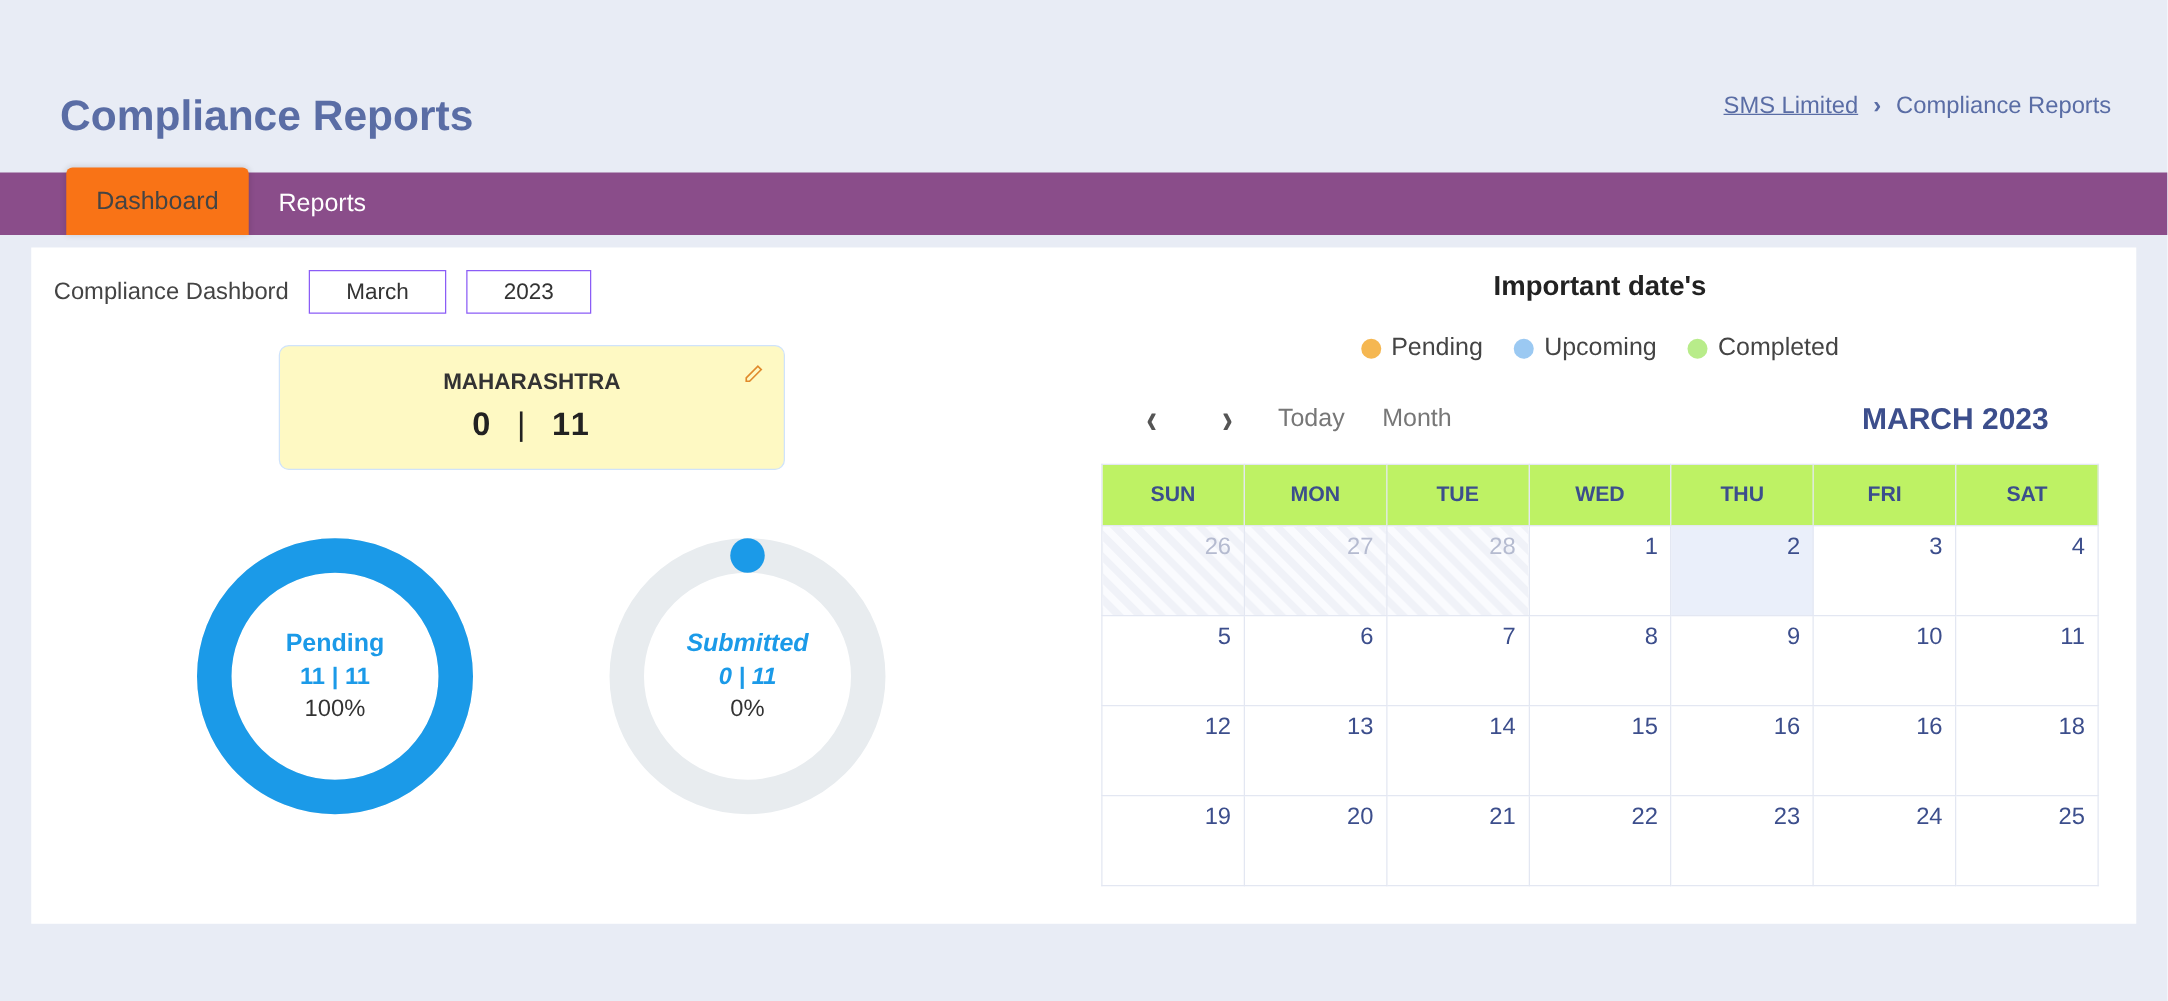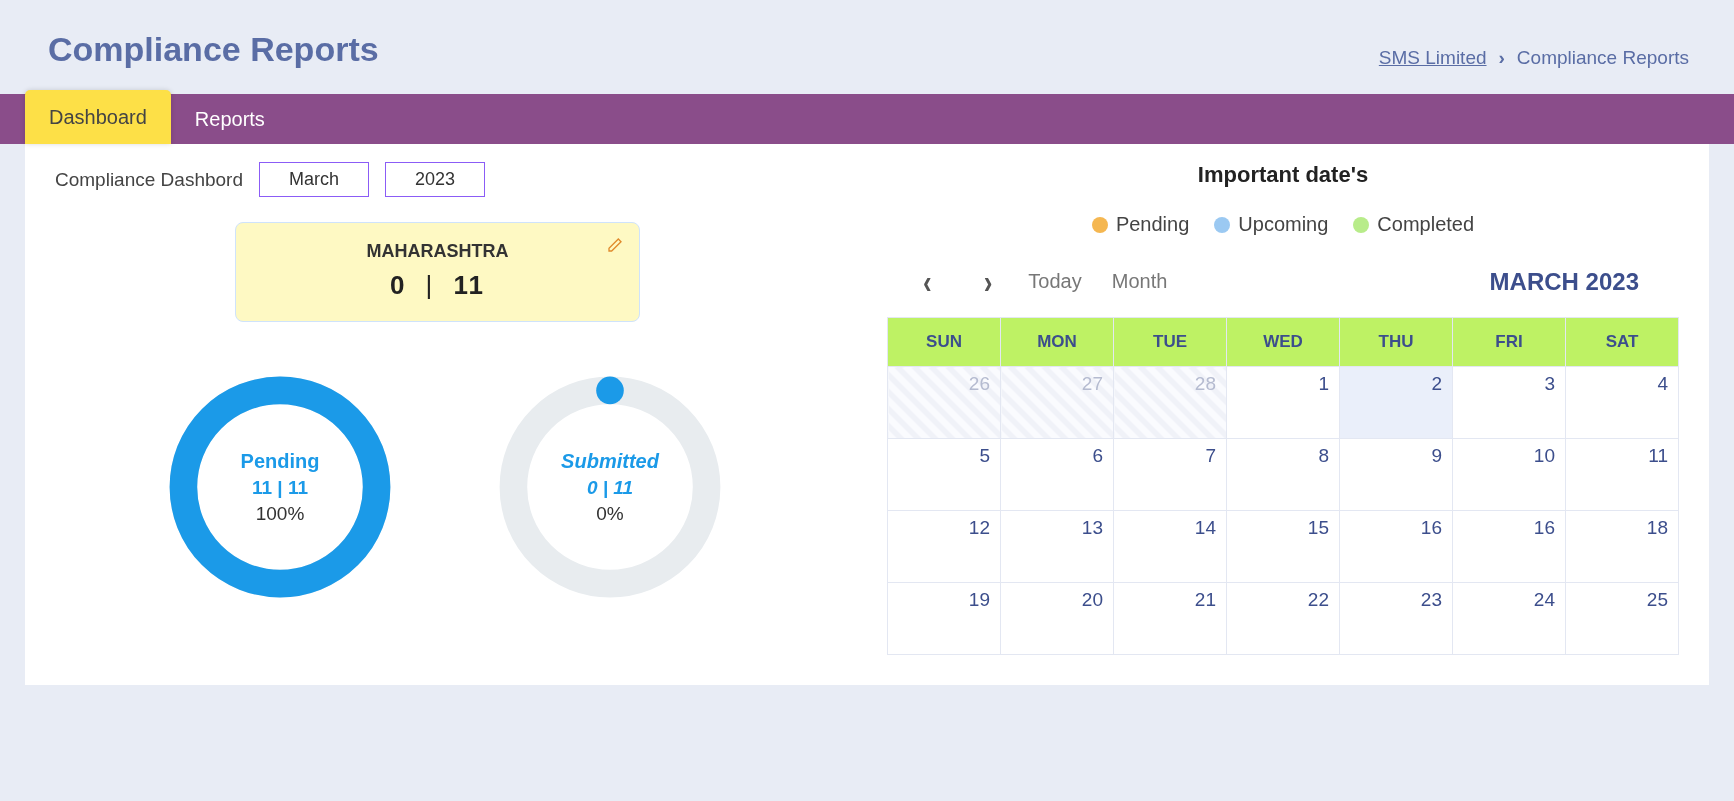--- a/index.html
+++ b/index.html
@@ -8,22 +8,23 @@
     background: #e8ecf5;
     color: #333;
     width: 1734px;
   }
   .page-wrap {
     padding: 0;
   }
   .page-header {
     display: flex;
     justify-content: space-between;
-    align-items: flex-end;
+    align-items: flex-start;
     padding: 30px 45px 25px 48px;
+    margin-top: 44px;
   }
   .page-title {
     font-size: 34px;
     font-weight: 600;
     color: #5a6da5;
   }
   .breadcrumb {
     font-size: 19px;
     color: #5a6da5;
     display: flex;
@@ -52,33 +53,34 @@
   .tab {
     padding: 0 24px;
     font-size: 20px;
     font-weight: 500;
     display: flex;
     align-items: center;
     cursor: pointer;
     color: #fff;
   }
   .tab.active {
-    background: #fde047;
+    background: #f97316;
     color: #444;
     border-radius: 5px 5px 0 0;
     position: relative;
     top: -4px;
     height: 54px;
     box-shadow: 0 0 5px rgba(0,0,0,0.15);
+    margin-left: 28px;
   }
 
   .content {
     background: #fff;
-    padding: 18px 30px 30px 30px;
-    margin: 0 25px;
+    padding: 18px 30px 30px 18px;
+    margin: 10px 25px;
     display: flex;
     gap: 40px;
   }
 
   .left-panel {
     flex: 1;
   }
   .right-panel {
     flex: 1;
   }

